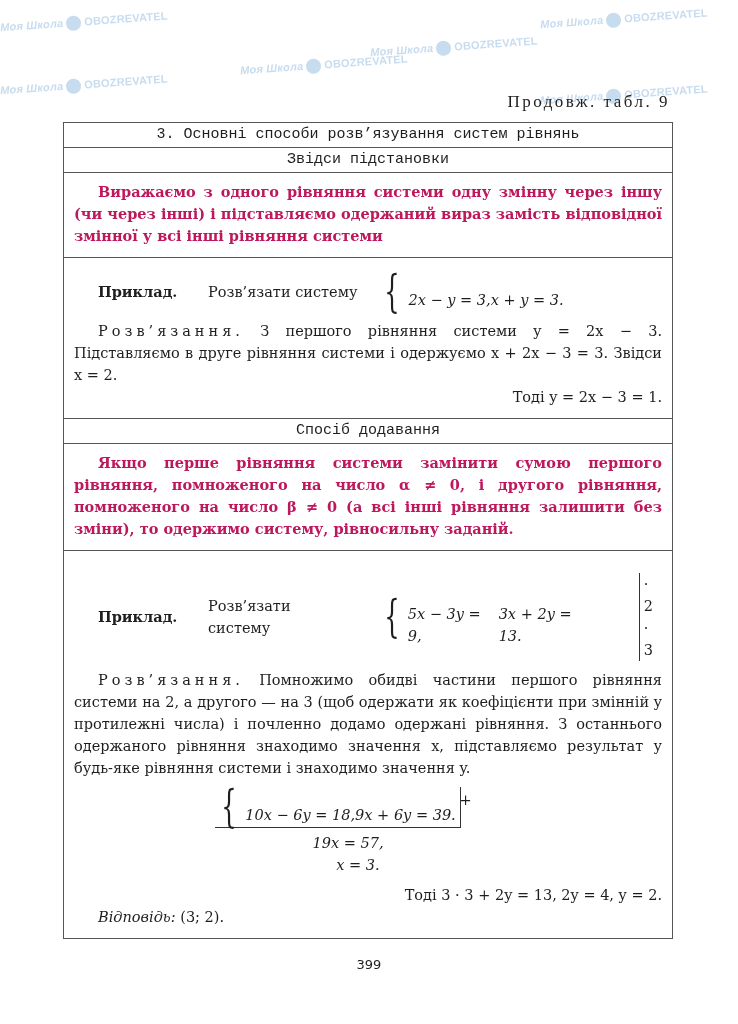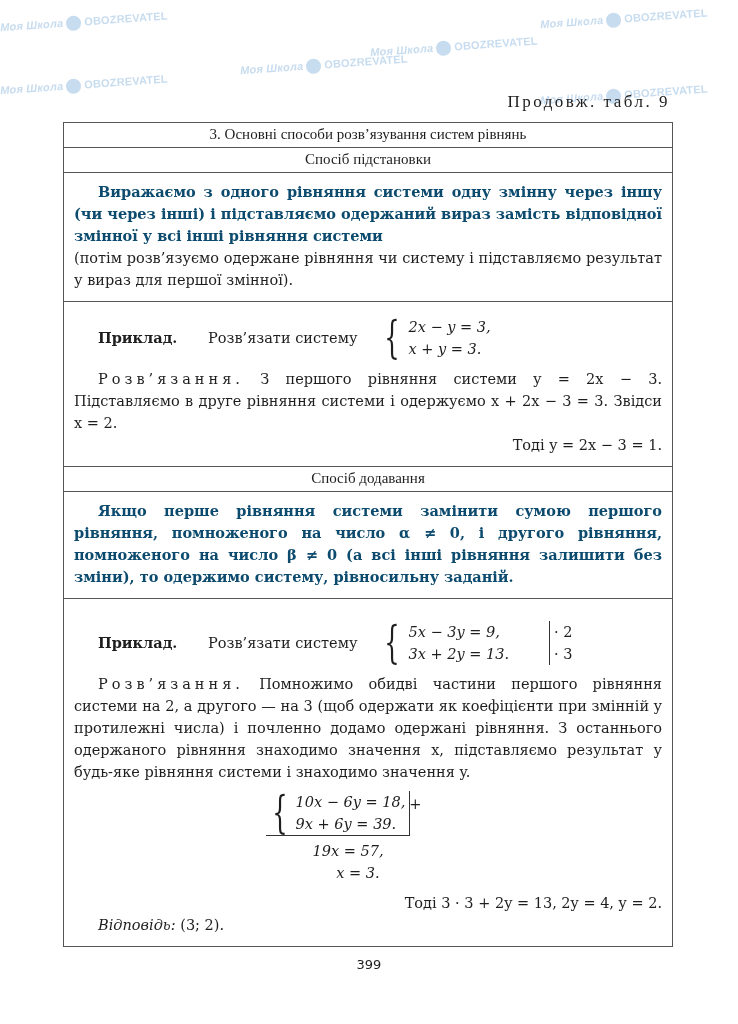--- a/index.html
+++ b/index.html
@@ -6,29 +6,29 @@
     body { width:738px; height:1024px; position:relative; overflow:hidden;
       font-family:"DejaVu Serif", serif; color:#1e1e1e; }
     .wm { position:absolute; font-family:"Liberation Sans", sans-serif; font-size:11px;
       color:#c7dcef; white-space:nowrap; transform:rotate(-4deg); font-weight:bold; letter-spacing:0.2px; }
     .wm .circ { display:inline-block; width:15px; height:15px; border-radius:50%; background:#c7dcef;
       vertical-align:middle; margin:0 3px; }
     .wm .brand { font-style:italic; }
     .top-caption { position:absolute; right:68px; top:92px; font-size:17px; letter-spacing:2.5px;
       font-family:"Liberation Serif", serif; }
     .table { position:absolute; left:63px; top:122px; width:608px; border:1px solid #555; }
-    .hrow { text-align:center; font-family:Liberation Serif, serif; font-size:15px; padding:3px 0 4px; border-bottom:1px solid #555; }
+    .hrow { text-align:center; font-family:Liberation Mono, monospace; font-size:15px; padding:3px 0 4px; border-bottom:1px solid #555; }
     .cell { border-bottom:1px solid #555; padding:8px 10px 10px; font-size:14.5px; line-height:22px; }
     .cell:last-child { border-bottom:none; }
-    .rule { color:#0c4a6e; font-weight:bold; text-align:justify; text-indent:24px; }
+    .rule { color:#be185d; font-weight:bold; text-align:justify; text-indent:24px; }
     .note { text-align:justify; }
     .ex-line { display:flex; align-items:center; padding-left:24px; margin:6px 0 8px;gap:13px; }
     .sys { display:inline-flex; align-items:center; margin-left:8px; }
     .brace { font-size:44px; line-height:40px; font-weight:200; margin-right:2px; transform:scaleX(0.55); font-family:"DejaVu Serif", serif; }
-    .sys-eqs { display:flex; flex-direction:column; font-style:italic; line-height:22px; }
+    .sys-eqs { display:flex; font-style:italic; line-height:22px;margin-top:16px; }
     .mult { margin-left:40px; border-left:1px solid #333; padding-left:4px; line-height:22px; display:flex; flex-direction:column; }
     .spaced { letter-spacing:4px; }
     .para { text-align:justify; text-indent:24px; }
     .center { text-align:right; }
     .ital { font-style:italic; }
     .bold { font-weight:bold; }
     .calc { display:flex; flex-direction:column; align-items:center; margin:8px 0; }
     .calc-sys { display:flex; align-items:center; border-bottom:1px solid #333; border-right:1px solid #333; padding-right:4px; position:relative; margin-left:-60px; }
     .plus { position:absolute; right:-12px; top:2px; }
     .page-num { position:absolute; top:957px; left:0; width:738px; text-align:center;
@@ -41,24 +41,23 @@
 <div class="wm" style="left:240px;top:58px;"><span class="brand">Моя Школа</span><span class="circ"></span><span>OBOZREVATEL</span></div>
 <div class="wm" style="left:540px;top:12px;"><span class="brand">Моя Школа</span><span class="circ"></span><span>OBOZREVATEL</span></div>
 <div class="wm" style="left:0;top:78px;"><span class="brand">Моя Школа</span><span class="circ"></span><span>OBOZREVATEL</span></div>
 <div class="wm" style="left:370px;top:40px;"><span class="brand">Моя Школа</span><span class="circ"></span><span>OBOZREVATEL</span></div>
 <div class="wm" style="left:540px;top:88px;"><span class="brand">Моя Школа</span><span class="circ"></span><span>OBOZREVATEL</span></div>
 
 <div class="top-caption">Продовж. табл. 9</div>
 
 <div class="table">
   <div class="hrow">3. Основні способи розв’язування систем рівнянь</div>
-  <div class="hrow">Спосіб підстановки</div>
+  <div class="hrow">Звідси підстановки</div>
   <div class="cell">
     <div class="rule">Виражаємо з одного рівняння системи одну змінну через іншу (чи через інші) і підставляємо одержаний вираз замість відповідної змінної у всі інші рівняння системи</div>
-    <div class="note">(потім розв’язуємо одержане рівняння чи систему і підставляємо результат у вираз для першої змінної).</div>
   </div>
   <div class="cell">
     <div class="ex-line">
       <span class="bold">Приклад.</span>&nbsp;
       <span>Розв’язати систему</span>
       <span class="sys">
         <span class="brace">{</span>
         <span class="sys-eqs">
           <span>2x − y = 3,</span>
           <span>x + y = 3.</span>

